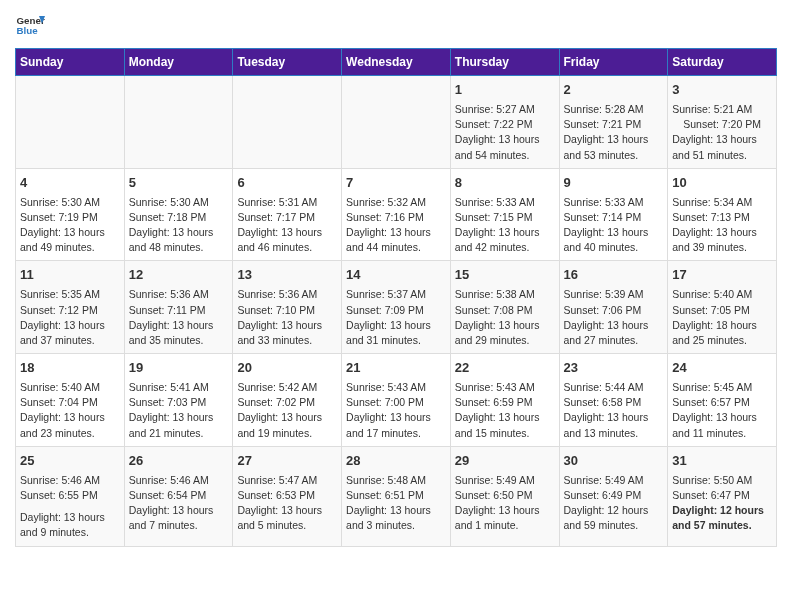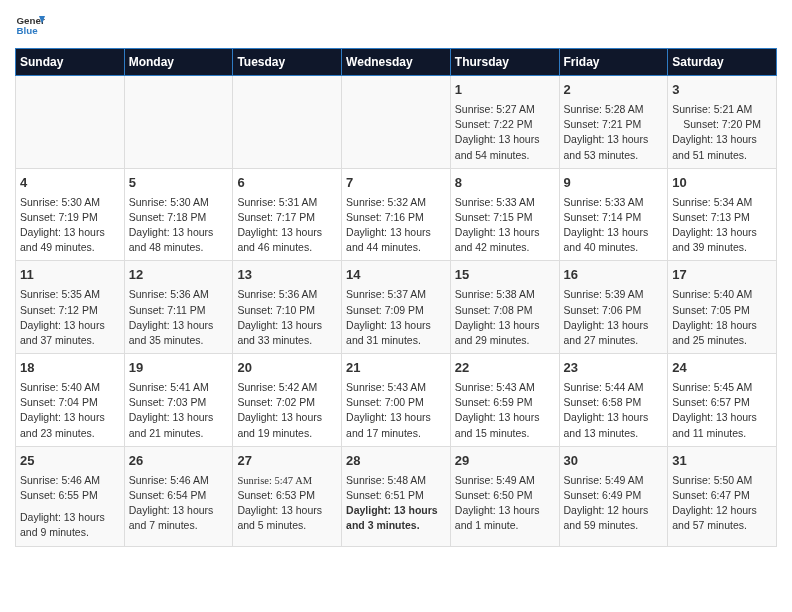--- a/index.html
+++ b/index.html
@@ -38,21 +38,21 @@
       font-size: 16px;
       font-weight: normal;
       color: #555;
     }
     table {
       width: 100%;
       border-collapse: collapse;
       font-size: 10.5px;
     }
     thead th {
-      background: #0f172a;
+      background: #4c1d95;
       color: #fff;
       padding: 6px 4px;
       text-align: left;
       font-size: 12px;
       font-weight: bold;
       border: 1px solid #2e7bc4;
     }
     tbody tr {
       border-bottom: 1px solid #ccc;
     }
@@ -271,43 +271,43 @@
           <span style="display: block; margin-top: 7px;">Daylight: 13 hours and 9 minutes.</span>
         </td>
         <td>
           <span class="day-num">26</span>
           <span style="display: block;">Sunrise: 5:46 AM</span>
           <span style="display: block;">Sunset: 6:54 PM</span>
           <span style="display: block;">Daylight: 13 hours and 7 minutes.</span>
         </td>
         <td>
           <span class="day-num">27</span>
-          <span style="display: block; font-family: Liberation Serif, serif;">Sunrise: 5:47 AM</span>
+          <span style="display: block;">Sunrise: 5:47 AM</span>
           <span style="display: block;">Sunset: 6:53 PM</span>
           <span style="display: block;">Daylight: 13 hours and 5 minutes.</span>
         </td>
         <td>
           <span class="day-num">28</span>
           <span style="display: block;">Sunrise: 5:48 AM</span>
           <span style="display: block;">Sunset: 6:51 PM</span>
-          <span style="display: block; font-weight: bold;">Daylight: 13 hours and 3 minutes.</span>
+          <span style="display: block;">Daylight: 13 hours and 3 minutes.</span>
         </td>
         <td>
           <span class="day-num">29</span>
           <span style="display: block;">Sunrise: 5:49 AM</span>
           <span style="display: block;">Sunset: 6:50 PM</span>
           <span style="display: block;">Daylight: 13 hours and 1 minute.</span>
         </td>
         <td>
           <span class="day-num">30</span>
           <span style="display: block;">Sunrise: 5:49 AM</span>
           <span style="display: block;">Sunset: 6:49 PM</span>
           <span style="display: block;">Daylight: 12 hours and 59 minutes.</span>
         </td>
         <td>
           <span class="day-num">31</span>
           <span style="display: block;">Sunrise: 5:50 AM</span>
           <span style="display: block;">Sunset: 6:47 PM</span>
-          <span style="display: block;">Daylight: 12 hours and 57 minutes.</span>
+          <span style="display: block; font-weight: bold;">Daylight: 12 hours and 57 minutes.</span>
         </td>
       </tr>
     </tbody>
 </table>
 
 </body></html>

